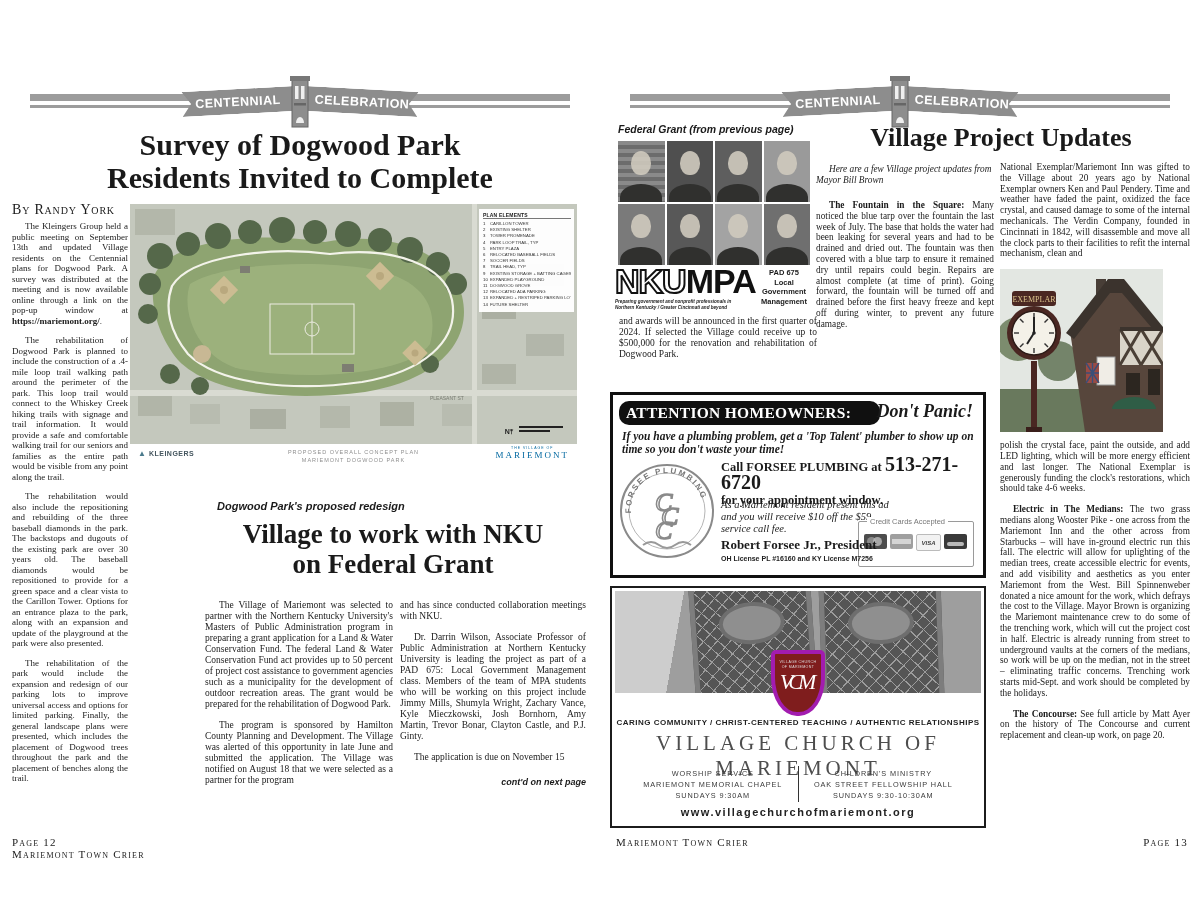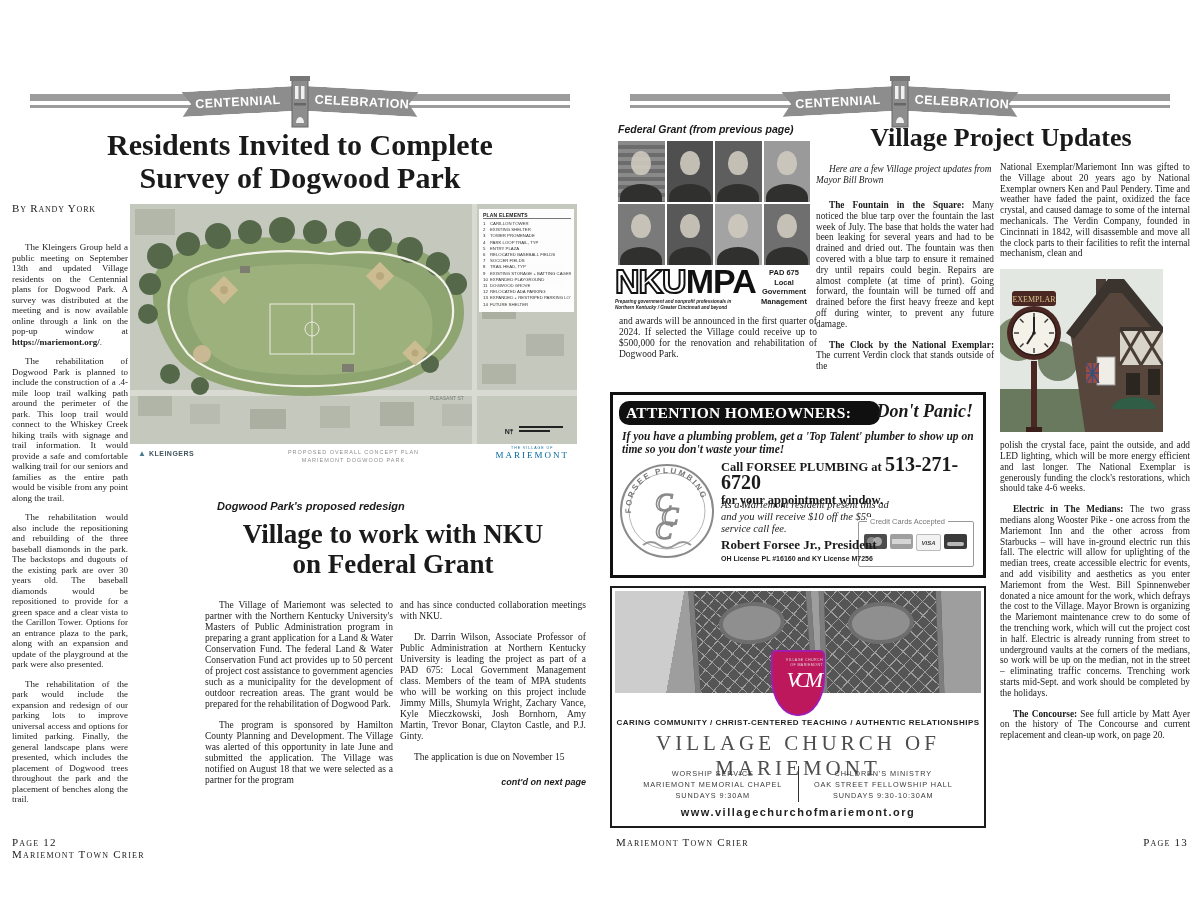--- a/index.html
+++ b/index.html
@@ -19,21 +19,21 @@
   .rib-left{left:2px;clip-path:polygon(0 0,100% 0,100% 100%,0 100%,9px 50%);transform:rotate(-3deg);}
   .rib-right{right:2px;clip-path:polygon(0 0,100% 0,calc(100% - 9px) 50%,100% 100%,0 100%);transform:rotate(3deg);}
   .rib-tower{position:absolute;left:50%;top:-9px;transform:translateX(-50%);z-index:2;}
 
   
   .headline{font-weight:bold;text-align:center;line-height:1.1;}
   #pl-head{left:70px;top:128px;width:460px;font-size:30px;}
   #nku-head{left:200px;top:520px;width:386px;font-size:27px;}
   #up-head{left:810px;top:124px;width:382px;font-size:26px;}
 
-  .byline{font-variant:small-caps;font-size:11px;letter-spacing:.8px;margin:0 0 28px 0;}
+  .byline{font-variant:small-caps;font-size:14px;letter-spacing:.8px;margin:0 0 3px 0;}
   .bodycol p{font-size:9px;line-height:10.5px;text-align:justify;text-indent:13px;margin:0 0 9px 0;}
   #pl-col{left:12px;top:202px;width:116px;}
   .wide p{font-size:9.5px;line-height:11px;text-align:justify;text-indent:14px;margin:0 0 10px 0;}
   .wide p.noind{text-indent:0;}
   #nku-c1{left:205px;top:600px;width:188px;}
   #nku-c2{left:400px;top:600px;width:186px;}
   .contd{font-family:"Liberation Sans",sans-serif;font-weight:bold;font-style:italic;
          font-size:9px;text-align:right;margin-top:14px;}
   .photo-cap{font-family:"Liberation Sans",sans-serif;font-weight:bold;font-style:italic;font-size:11px;}
   #map-caption{left:217px;top:500px;}
@@ -121,22 +121,22 @@
   
   #church{left:610px;top:586px;width:376px;height:242px;border:2px solid #1c1c1c;background:#fff;box-sizing:border-box;}
   .ch-photo{position:absolute;left:3px;top:3px;right:3px;height:102px;background:linear-gradient(100deg,#cdcdcd 0 18%,#9e9e9e 18% 100%);overflow:hidden;}
   .win{position:absolute;top:-16px;width:112px;height:150px;background:#555;border:5px solid #7d7d7d;
        background-image:repeating-linear-gradient(45deg,transparent 0 9px,#9c9c9c 9px 10px),
                         repeating-linear-gradient(-45deg,transparent 0 9px,#9c9c9c 9px 10px);}
   .win::before{content:'';position:absolute;left:50%;top:26px;transform:translateX(-50%);width:58px;height:34px;
                background:#8f8f8f;border-radius:50%;box-shadow:0 0 0 4px #6e6e6e;}
   .win1{left:78px;transform:rotate(-4deg);} .win2{left:206px;transform:rotate(-2deg);}
   .ch-shield{position:absolute;left:50%;top:62px;transform:translateX(-50%);width:54px;height:66px;z-index:3;
-             background:#be185d;border:2px solid #a21caf;border-radius:5px 5px 48% 48%/5px 5px 58% 58%;
-             color:#fff;text-align:right;box-sizing:border-box;padding-top:6px;}
+             background:#7f1d1d;border:4px solid #a21caf;border-radius:5px 5px 48% 48%/5px 5px 58% 58%;
+             color:#fff;text-align:center;box-sizing:border-box;padding-top:6px;}
   .ch-shield-top{font-family:"Liberation Sans",sans-serif;font-size:3.6px;line-height:4.5px;letter-spacing:.4px;color:#ddd;}
   .ch-mono{font-style:italic;font-size:22px;letter-spacing:-5px;line-height:26px;padding-right:5px;}
   .ch-tag{position:absolute;left:0;right:0;top:130px;text-align:center;font-family:"Liberation Sans",sans-serif;
           font-weight:bold;font-size:8px;letter-spacing:.5px;color:#1f1f1f;}
   .ch-name{position:absolute;left:0;right:0;top:143px;text-align:center;font-size:21px;letter-spacing:4px;color:#4d4d4d;}
   .ch-cols{position:absolute;left:24px;right:24px;top:178px;display:flex;align-items:center;}
   .ch-col{flex:1;text-align:center;font-family:"Liberation Sans",sans-serif;font-size:7.3px;
           letter-spacing:.9px;line-height:11px;color:#3a3a3a;}
   .ch-div{width:1px;height:36px;background:#333;margin:0 8px;}
   .ch-web{position:absolute;left:0;right:0;top:218px;text-align:center;font-family:"Liberation Sans",sans-serif;
@@ -168,22 +168,22 @@
           <rect x="8" y="11" width="3.5" height="13" fill="#efefef"></rect>
           <rect x="14" y="11" width="3.5" height="13" fill="#efefef"></rect>
           <rect x="7" y="28" width="12" height="2.5" fill="#666"></rect>
           <path d="M9,48 a4,6 0 0 1 8,0 z" fill="#efefef"></path>
         </svg>
       </span>
     </div>
   </div>
 
   <div class="abs headline" id="pl-head">
+    <div>Survey of Dogwood Park</div>
     <div>Residents Invited to Complete</div>
-    <div>Survey of Dogwood Park</div>
   </div>
 
   <div class="abs bodycol" id="pl-col">
     <div class="byline">By Randy York</div>
     <p><span>The Kleingers Group held a public meeting on September 13th and updated Village residents on the Centennial plans for Dogwood Park. A survey was distributed at the meeting and is now available online through a link on the pop-up window at</span> <b>https://mariemont.org/</b><span>.</span></p>
     <p>The rehabilitation of Dogwood Park is planned to include the construction of a .4-mile loop trail walking path around the perimeter of the park. This loop trail would connect to the Whiskey Creek hiking trails with signage and trail information. It would provide a safe and comfortable walking trail for our seniors and families as the entire path would be visible from any point along the trail.</p>
     <p>The rehabilitation would also include the repositioning and rebuilding of the three baseball diamonds in the park. The backstops and dugouts of the existing park are over 30 years old. The baseball diamonds would be repositioned to provide for a green space and a clear vista to the Carillon Tower. Options for an entrance plaza to the park, along with an expansion and update of the playground at the park were also presented.</p>
     <p>The rehabilitation of the park would include the expansion and redesign of our parking lots to improve universal access and options for limited parking. Finally, the general landscape plans were presented, which includes the placement of Dogwood trees throughout the park and the placement of benches along the trail.</p>
   </div>
 
@@ -421,21 +421,20 @@
         </div>
     </div>
     <div class="ch-web">www.villagechurchofmariemont.org</div>
   </div>
 
   <div class="abs headline" id="up-head">Village Project Updates</div>
   <div class="abs" id="up-intro">Here are a few Village project updates from Mayor Bill Brown</div>
 
   <div class="abs upcol" id="up-c1">
     <p><b>The Fountain in the Square:</b> <span>Many noticed the blue tarp over the fountain the last week of July. The base that holds the water had been leaking for several years and had to be drained and dried out. The fountain was then covered with a blue tarp to ensure it remained dry until repairs could begin. Repairs are almost complete (at time of print). Going forward, the fountain will be turned off and drained before the first heavy freeze and kept off during winter, to prevent any future damage.</span></p>
-    <p><b>The Clock by the National Exemplar:</b> <span>The current Verdin clock that stands outside of the</span></p>
   </div>
 
   <div class="abs upcol" id="up-c2">
     <p class="noind">National Exemplar/Mariemont Inn was gifted to the Village about 20 years ago by National Exemplar owners Ken and Paul Pendery. Time and weather have faded the paint, oxidized the face crystal, and caused damage to some of the internal mechanicals. The Verdin Company, founded in Cincinnati in 1842, will disassemble and move all the clock parts to their facilities to refit the internal mechanism, clean and</p>
     <div id="clock-photo">
       <svg width="163" height="163" viewBox="0 0 163 163">
         <rect width="163" height="163" fill="#e3e7e2"></rect>
         <circle cx="18" cy="70" r="22" fill="#7c8c6e"></circle>
           <circle cx="58" cy="92" r="20" fill="#74846a"></circle>
         <rect x="0" y="120" width="163" height="43" fill="#69795d"></rect>

